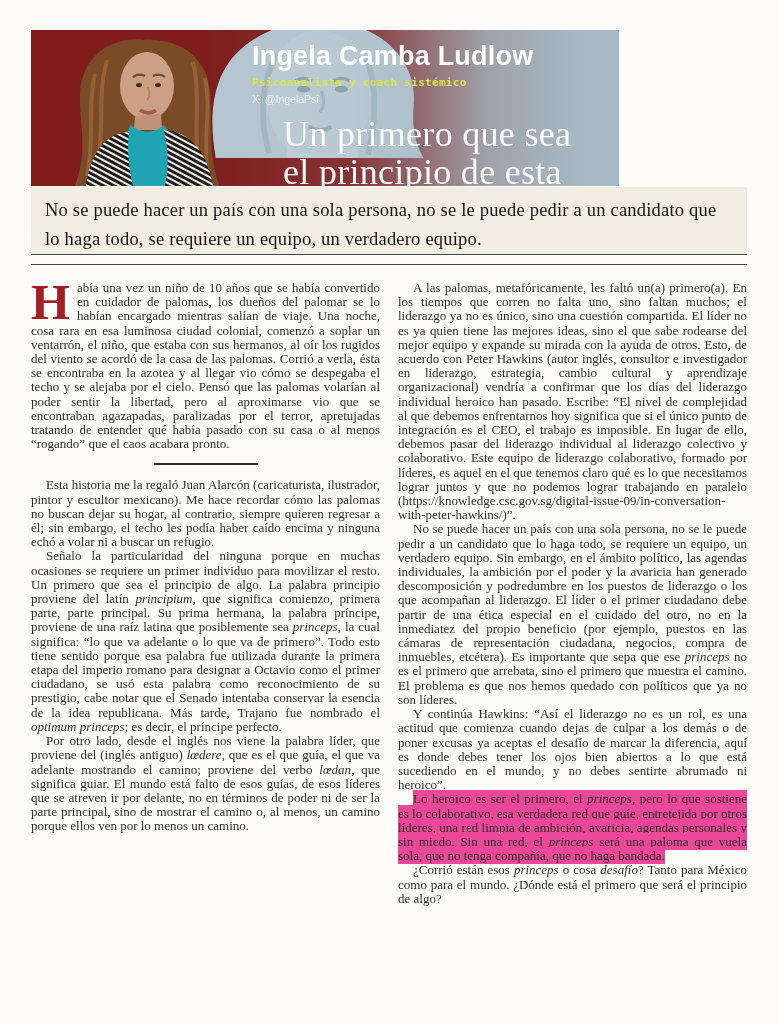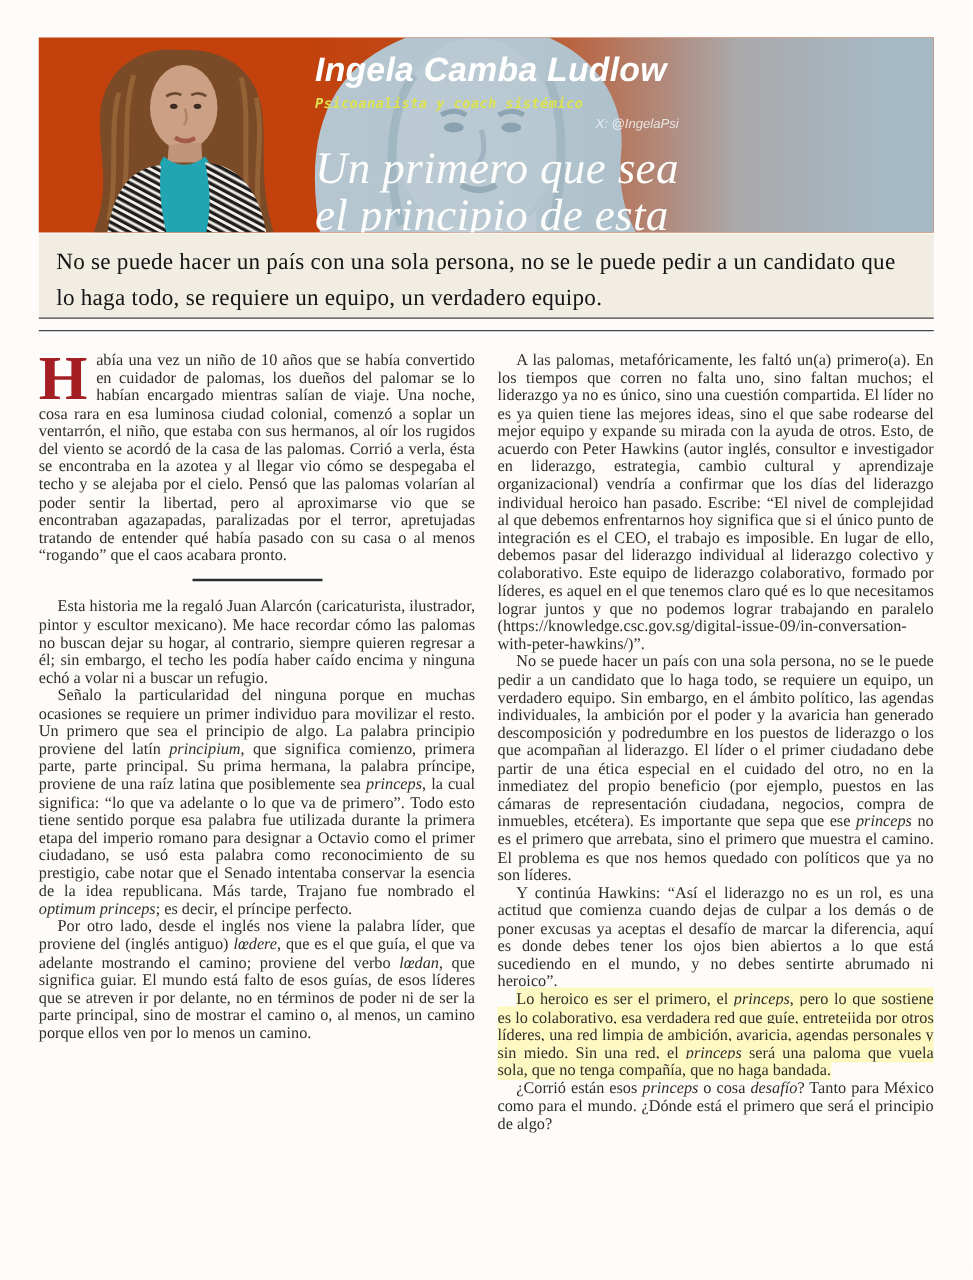--- a/index.html
+++ b/index.html
@@ -2,47 +2,47 @@
 <html lang="es"><head>
 <meta charset="utf-8">
 <style>
   html,body{margin:0;padding:0;background:#ffffff;}
   .page{
     position:relative;width:778px;height:1024px;background:#fdfcfa;
     font-family:"Liberation Serif",serif;overflow:hidden;
   }
   
   .header{
-    position:absolute;left:31px;top:30px;width:716px;height:156px;
-    background:#c2410c;overflow:hidden;font-style:italic;
+    position:absolute;left:31px;top:30px;width:588px;height:156px;
+    background:#7f1d1d;overflow:hidden;
   }
   .ghost{position:absolute;inset:0;z-index:1;}
   .ghost-fade{
     position:absolute;inset:0;z-index:2;
     background:linear-gradient(90deg,rgba(166,186,197,0) 30%,rgba(166,186,197,.15) 55%,rgba(166,186,197,.85) 78%,#a6bac5 95%);
   }
   .portrait{position:absolute;left:16px;bottom:0;width:200px;height:152px;z-index:3;}
   .header-text{position:absolute;left:221px;top:11px;z-index:4;}
   .author-name{
     font-family:"Liberation Sans",sans-serif;font-weight:bold;
     font-size:27px;line-height:30px;color:#ffffff;letter-spacing:.2px;
   }
   .author-role{
     font-family:"DejaVu Sans Mono",monospace;font-weight:bold;
     font-size:11px;line-height:17px;color:#dde24f;margin-top:3px;letter-spacing:.3px;
   }
   .author-handle{
     font-family:"Liberation Sans",sans-serif;font-size:10.5px;line-height:13px;
-    color:rgba(240,246,249,.85);margin-top:2px;text-align:right;
+    color:rgba(240,246,249,.85);margin-top:2px;
   }
   .headline{
     font-size:36px;line-height:38px;color:#fdfdfb;margin-top:9px;font-weight:400;
     letter-spacing:.3px;
   }
-  .headline span{display:block;}
+  .headline span{display:block;margin-left:31px;}
   
   .lede{
     position:absolute;left:31px;top:187px;width:716px;height:68px;box-sizing:border-box;
     background:#f1ede3;border-bottom:1.5px solid #454545;
     padding:9px 18px 0 14px;
     font-size:18.5px;line-height:29px;color:#151515;letter-spacing:.2px;
   }
   .rule{
     position:absolute;left:31px;top:264px;width:716px;height:0;
     border-top:1.5px solid #454545;
@@ -55,21 +55,21 @@
     width:349px;text-align:justify;font-size:13px;line-height:14.2px;
     color:#2f2e2b;hyphens:auto;-webkit-hyphens:auto;
   }
   .col p{margin:0;}
   .col p.ind{text-indent:15px;}
   .dropcap{
     float:left;font-size:50px;line-height:40px;padding:1px 7px 0 0;
     color:#a41e23;font-weight:bold;font-family:"Liberation Serif",serif;
   }
   .para-divider{width:104px;border-top:2px solid #2c2c2c;margin:12px auto 13px auto;}
-  .hl{background:#fef9c3;padding:1px 0;box-decoration-break:clone;-webkit-box-decoration-break:clone;}
+  .hl{background:#ec4899;padding:1px 0;box-decoration-break:clone;-webkit-box-decoration-break:clone;}
   em{font-style:italic;}
 </style>
 </head>
 <body>
 
 <div class="page">
 
   <div class="header">
 
     <svg class="ghost" viewBox="0 0 716 156" preserveAspectRatio="none" aria-hidden="true">

